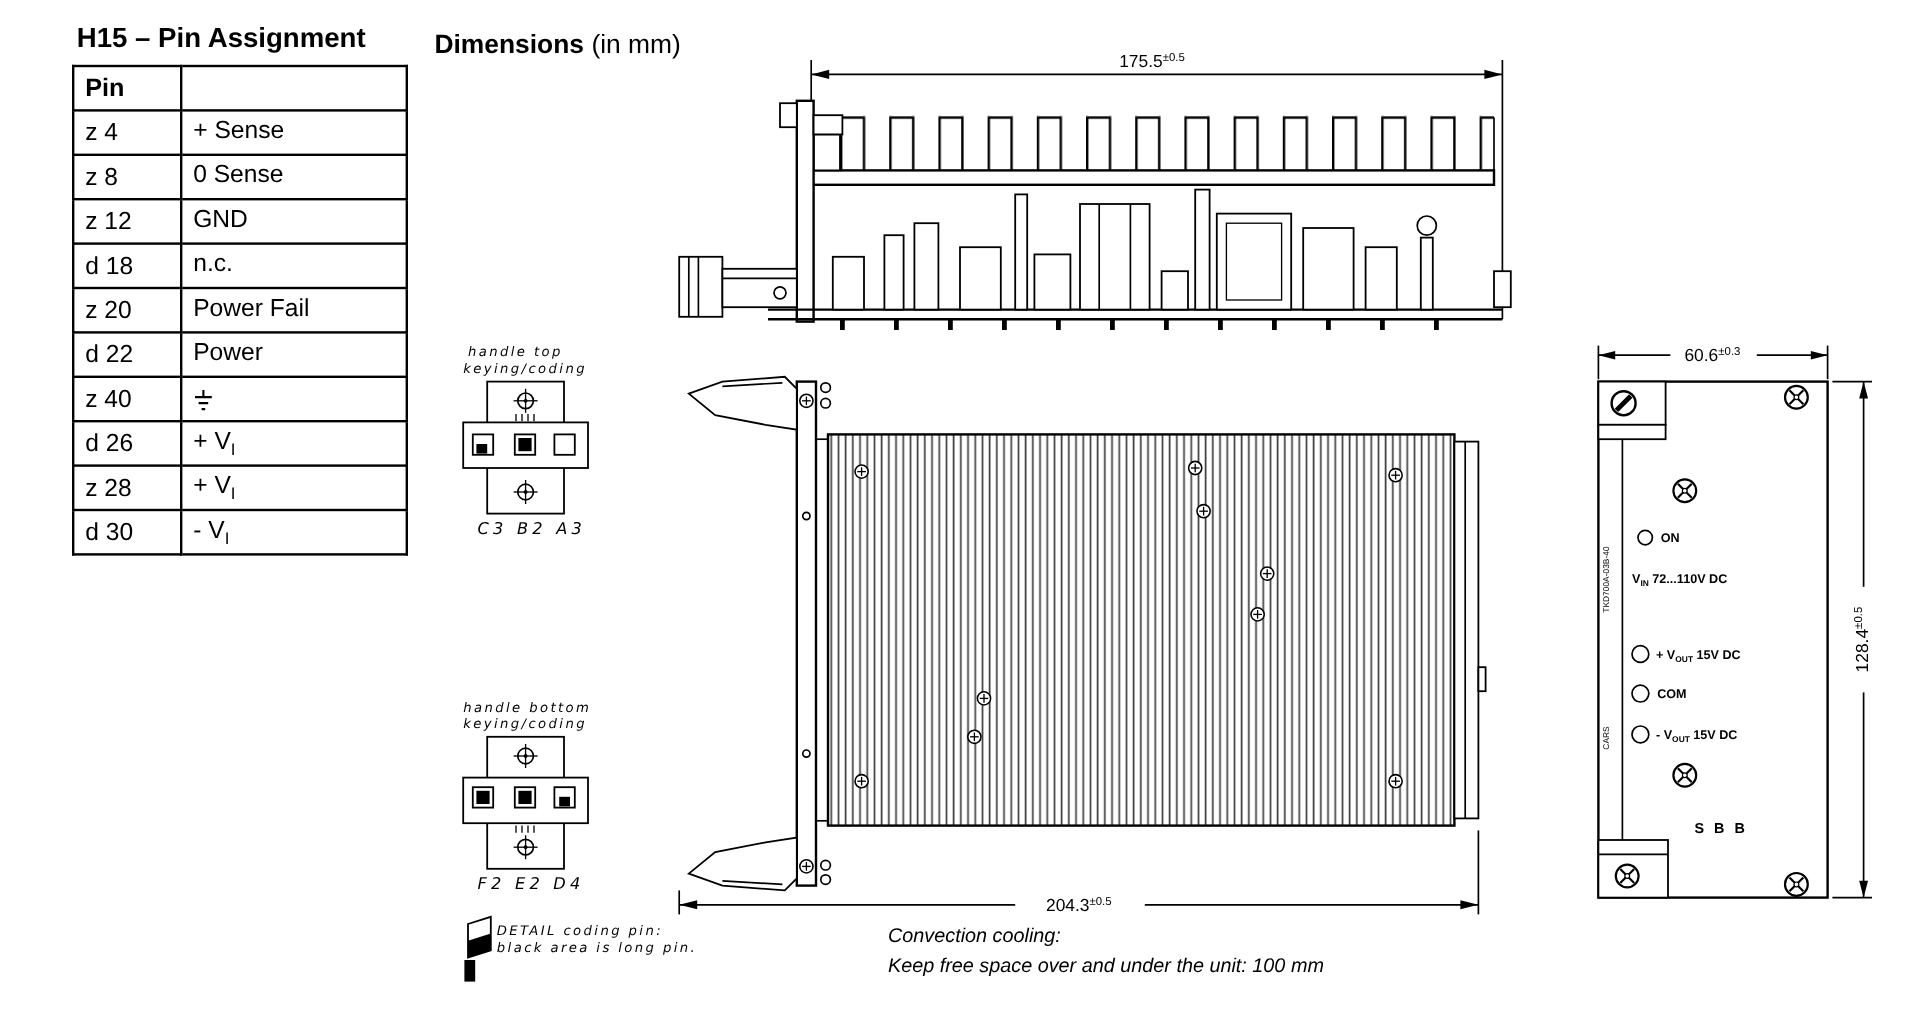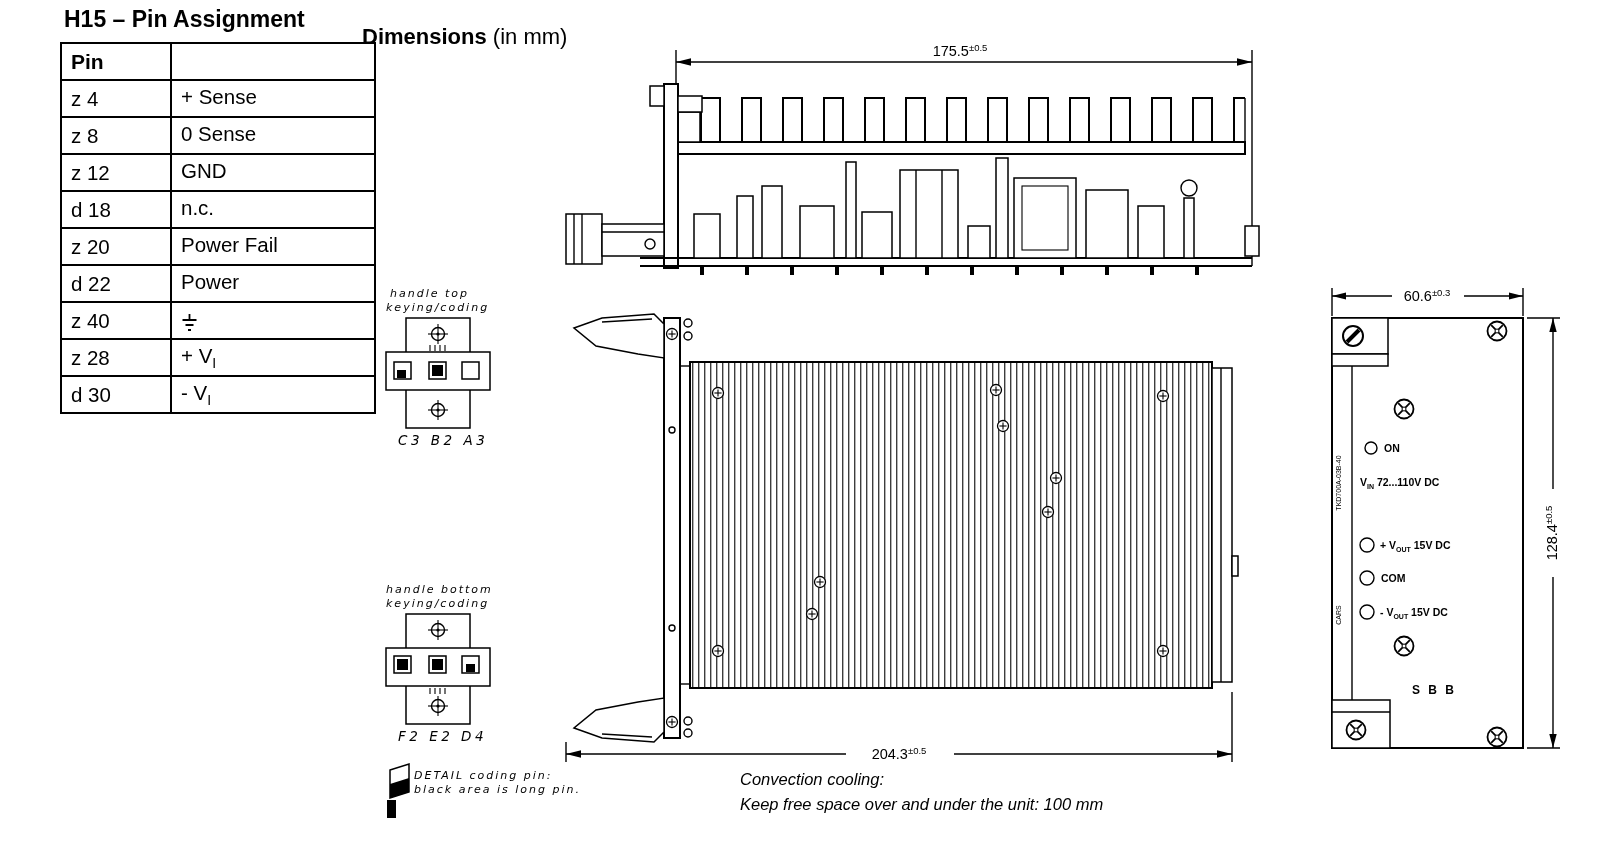--- a/index.html
+++ b/index.html
@@ -1,27 +1,27 @@
 <!DOCTYPE html>
 <html><head>
 <meta charset="utf-8">
 <style>
   *{margin:0;padding:0;box-sizing:border-box;}
   html,body{background:#fff;}
   body{width:1600px;height:850px;font-family:"Liberation Sans",sans-serif;color:#000;}
   .page{position:relative;width:1600px;height:850px;background:#fff;overflow:hidden;}
   .drawing-layer{position:absolute;left:0;top:0;}
 
-  .pin-block{position:absolute;left:20px;top:6px;padding-left:40px;}
+  .pin-block{position:absolute;left:20px;top:18px;padding-left:40px;}
   .pin-title{font-size:23px;font-weight:bold;margin:0 0 9px 4px;}
   table.pin{border-collapse:collapse;background:#fff;}
   .pin td,.pin th{border:2.5px solid #000;height:37px;padding:0 6px 0 9px;font-size:20.5px;vertical-align:middle;text-align:left;background:#fff;}
   .pin th{font-weight:bold;font-size:21px;}
-  .col-pin{width:110px;}
-  .col-fn{width:204px;}
+  .col-pin{width:90px;}
+  .col-fn{width:188px;}
   .pin sub{font-size:14px;}
   .gnd svg{vertical-align:middle;}
 
   .dims-heading{position:absolute;left:362px;top:24px;font-size:22px;}
   .dims-heading .b{font-weight:bold;}
 
   
   .dim-text{font-family:"Liberation Sans",sans-serif;font-size:14.5px;fill:#000;text-anchor:middle;}
   .tol{font-size:9.5px;}
   .anno{font-family:"DejaVu Sans",sans-serif;font-style:italic;font-size:11px;letter-spacing:2px;fill:#000;}
@@ -350,20 +350,24 @@
       </tr>
       <tr>
         <td class="col-pin">z 40</td>
         <td class="col-fn">
           <span class="gnd"><svg width="17" height="19" viewBox="0 0 17 19">
                   <path d="M8.5 1 V7 M1.5 7 H15.5 M4.5 12 H12.5 M7 17 H10" stroke="#000" stroke-width="1.8" fill="none"></path>
                 </svg></span>
         </td>
       </tr>
       <tr>
+        <td class="col-pin">d 26</td>
+        <td class="col-fn"><span>+ V</span><sub>I</sub></td>
+      </tr>
+      <tr>
         <td class="col-pin">z 28</td>
         <td class="col-fn"><span>+ V</span><sub>I</sub></td>
       </tr>
       <tr>
         <td class="col-pin">d 30</td>
         <td class="col-fn"><span>- V</span><sub>I</sub></td>
       </tr>
     </tbody>
       </table>
   </div>

